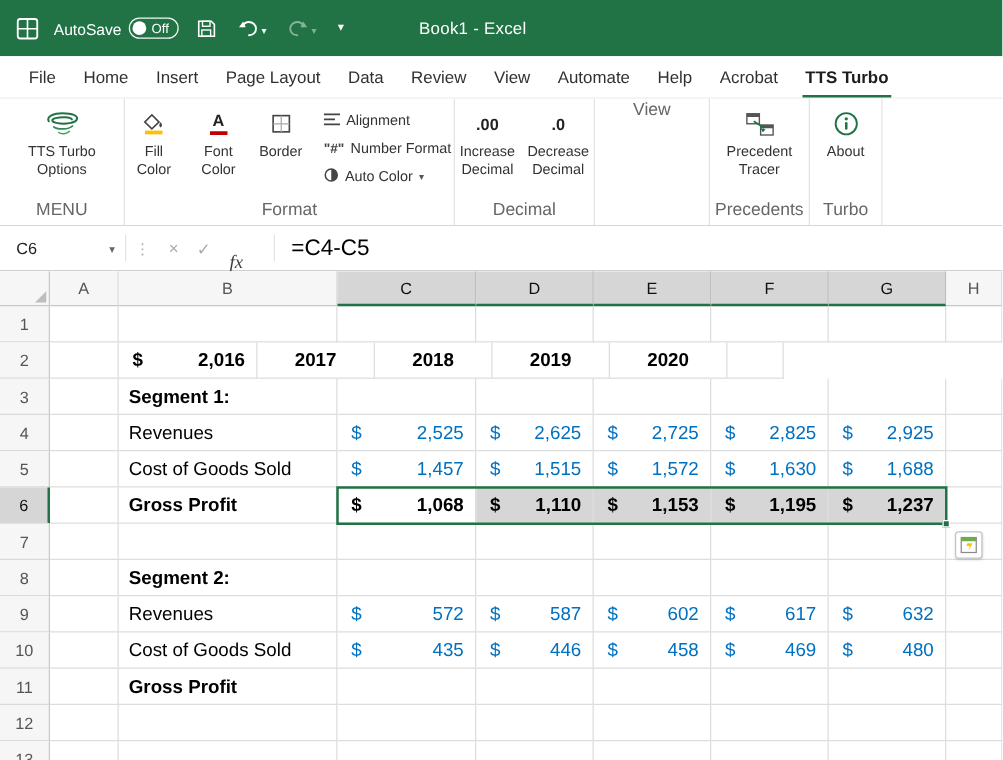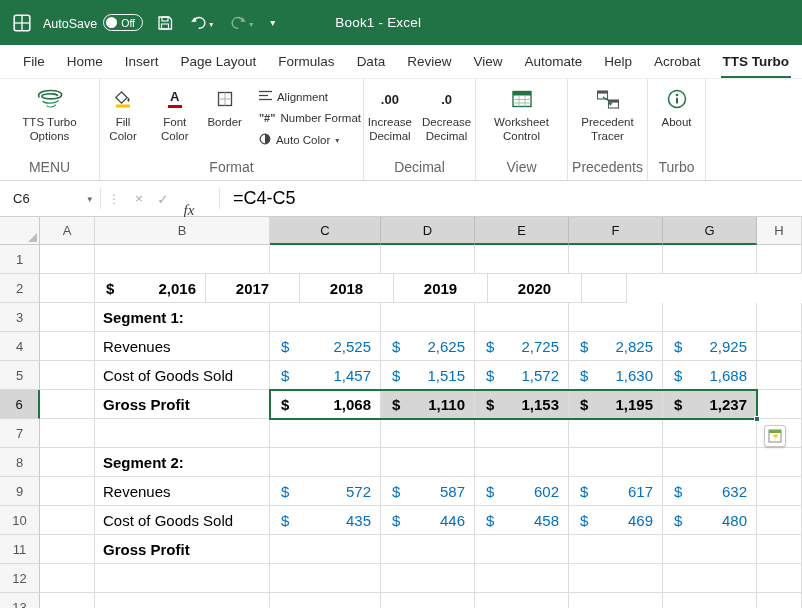--- a/index.html
+++ b/index.html
@@ -144,21 +144,20 @@
     <span class="chev" style="font-size:10px">▾</span>
   </span>
   <span class="doc-title">Book1 - Excel</span>
 </div>
 
 <div class="menubar" id="menu-tabs">
     <div class="mtab">File</div>
     <div class="mtab">Home</div>
     <div class="mtab">Insert</div>
     <div class="mtab">Page Layout</div>
-    <div class="mtab">Formulas</div>
     <div class="mtab">Data</div>
     <div class="mtab">Review</div>
     <div class="mtab">View</div>
     <div class="mtab">Automate</div>
     <div class="mtab">Help</div>
     <div class="mtab">Acrobat</div>
     <div class="mtab active">TTS Turbo</div>
   </div>
 
 <div class="ribbon">
@@ -248,35 +247,20 @@
       </div>
       <div class="med-btn">
         <span class="ricon glyph-dec">.0</span>
         <span class="med-label">Decrease Decimal</span>
       </div>
     </div>
     <div class="rgroup-label">Decimal</div>
   </div>
 
   <div class="rgroup g-view">
-    <div class="rgroup-content">
-      <div class="med-btn">
-        <span class="ricon">
-          <svg width="26" height="21" viewBox="0 0 26 21">
-            <rect x="4" y="2.5" width="18" height="15" fill="#fff" stroke="#217346" stroke-width="1.4"></rect>
-            <rect x="4" y="2.5" width="18" height="4" fill="#217346"></rect>
-            <line x1="10" y1="6.5" x2="10" y2="17.5" stroke="#9CC3AC" stroke-width="1"></line>
-            <line x1="16" y1="6.5" x2="16" y2="17.5" stroke="#9CC3AC" stroke-width="1"></line>
-            <line x1="4" y1="10.5" x2="22" y2="10.5" stroke="#9CC3AC" stroke-width="1"></line>
-            <line x1="4" y1="14" x2="22" y2="14" stroke="#9CC3AC" stroke-width="1"></line>
-          </svg>
-        </span>
-        <span class="med-label">Worksheet Control</span>
-      </div>
-    </div>
     <div class="rgroup-label">View</div>
   </div>
 
   <div class="rgroup g-precedents">
     <div class="rgroup-content">
       <div class="med-btn">
         <span class="ricon">
           <svg width="26" height="21" viewBox="0 0 26 21">
             <rect x="2.5" y="2" width="10" height="8" fill="#fff" stroke="#555" stroke-width="1.1"></rect>
             <rect x="2.5" y="2" width="10" height="2.6" fill="#555"></rect>

